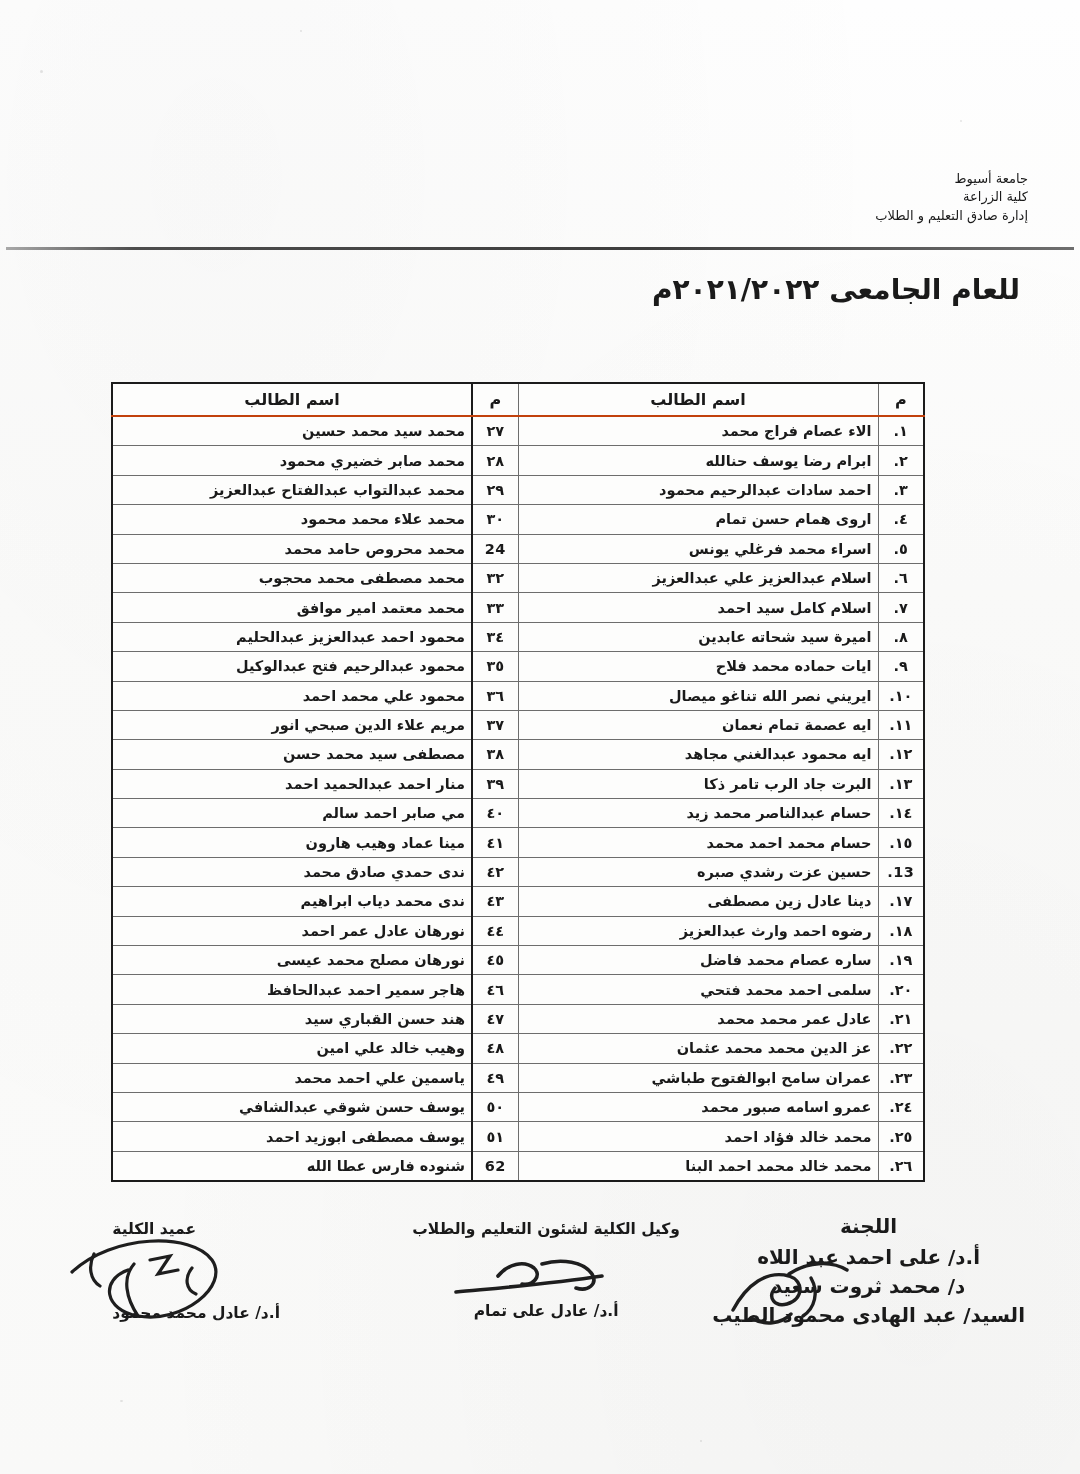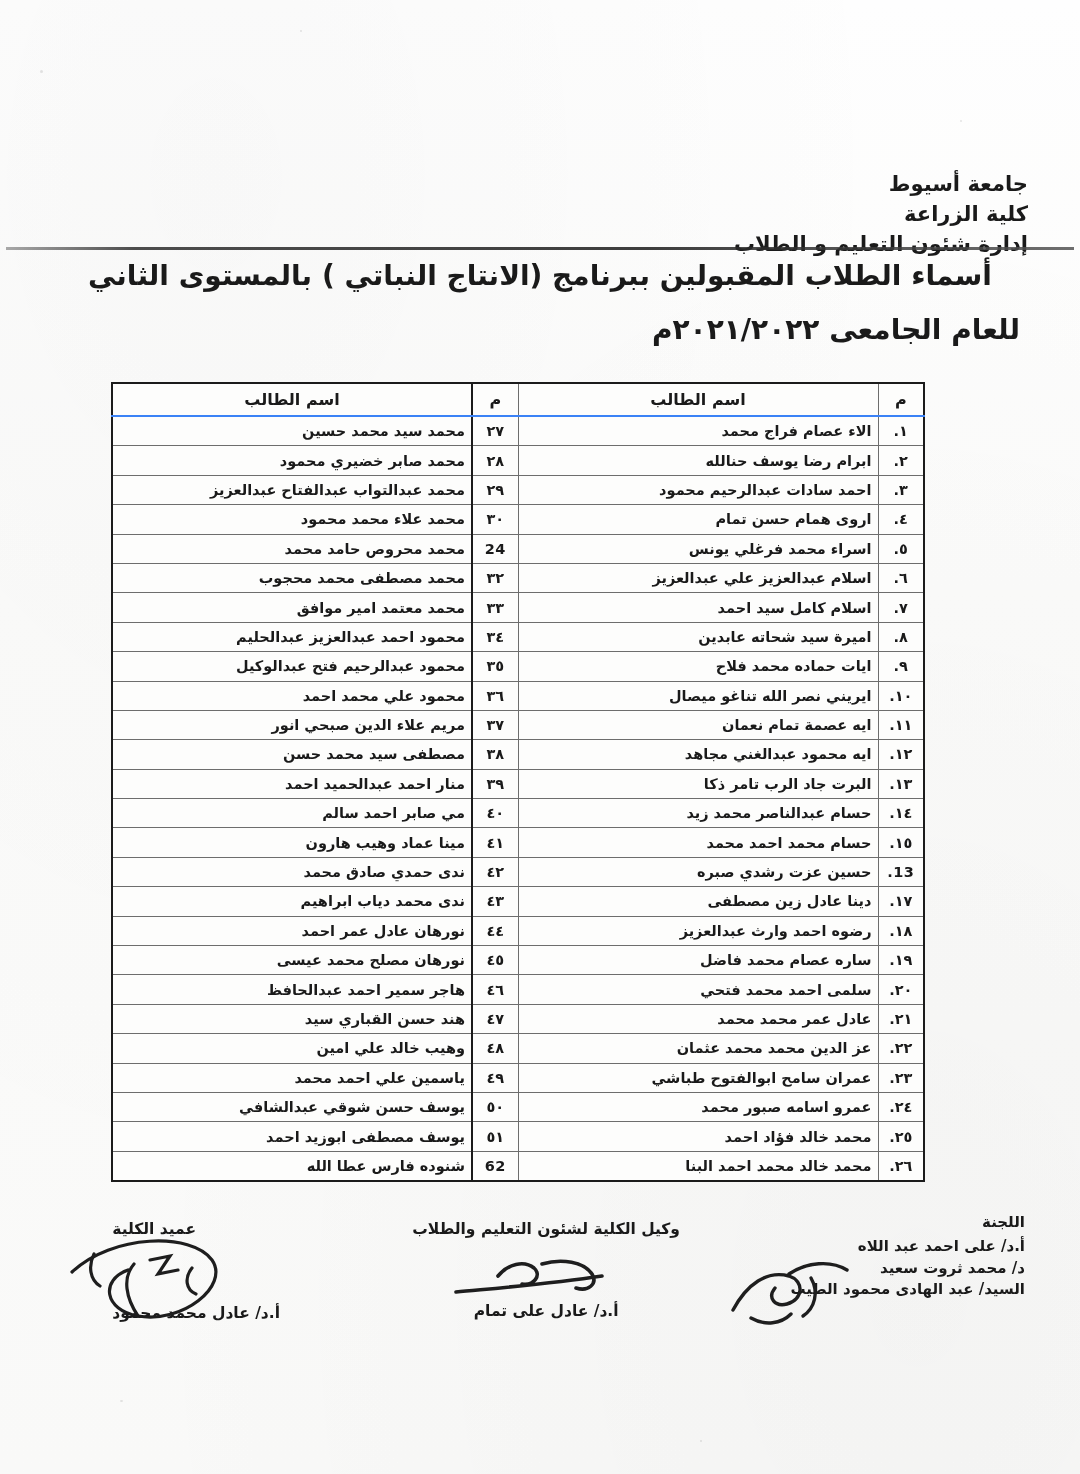--- a/index.html
+++ b/index.html
@@ -34,22 +34,22 @@
     pointer-events: none;
   }
 
   
   .doc-header {
     position: absolute;
     top: 170px;
     right: 52px;
     text-align: right;
     line-height: 1.42;
-    font-weight: bold;
-    font-size: 21px;
+    font-weight: normal;
+    font-size: 13px;
     letter-spacing: .2px;
   }
   .doc-header div { white-space: nowrap; }
 
   .rule-top {
     position: absolute;
     top: 247px;
     left: 6px;
     right: 6px;
     height: 3px;
@@ -96,21 +96,21 @@
     font-size: 14.5px;
     font-weight: bold;
     vertical-align: middle;
     white-space: nowrap;
     overflow: hidden;
   }
   table.roster {
     border: 2px solid #1b1b1b;
   }
   table.roster thead th {
-    border-bottom: 2px solid #3b82f6;
+    border-bottom: 2px solid #c2410c;
     text-align: center;
     height: 31px;
     font-size: 16px;
   }
   
   table.roster th.sep-left,
   table.roster td.sep-left {
     border-left: 2px solid #1b1b1b;
   }
   col.c-num { width: 46px; }
@@ -130,22 +130,22 @@
   
   .sig {
     position: absolute;
     font-weight: bold;
     line-height: 1.45;
     white-space: nowrap;
   }
   .sig-committee {
     top: 1212px;
     right: 55px;
-    text-align: right;
-    font-size: 15px;
+    text-align: center;
+    font-size: 20px;
   }
   .sig-committee .heading { margin-bottom: 2px; }
 
   .sig-vicedean {
     top: 1218px;
     right: 400px;
     text-align: center;
     font-size: 15.5px;
   }
   .sig-vicedean .name { margin-top: 60px; }
@@ -168,27 +168,26 @@
 
   <div class="speck" style="left:40px;  top:70px;  width:3px; height:3px;"></div>
   <div class="speck" style="left:960px; top:120px; width:2px; height:2px;"></div>
   <div class="speck" style="left:120px; top:1400px;width:3px; height:2px;"></div>
   <div class="speck" style="left:700px; top:1440px;width:2px; height:2px;"></div>
   <div class="speck" style="left:300px; top:30px;  width:2px; height:2px;"></div>
 
   <div class="doc-header">
     <div>جامعة أسيوط</div>
     <div>كلية الزراعة</div>
-    <div>إدارة شئون التعليم و الطلاب</div>
+    <div>إدارة صادق التعليم و الطلاب</div>
   </div>
 
   <div class="rule-top"></div>
 
   <div class="doc-title">
-    <span>أسماء الطلاب المقبولين ببرنامج (الانتاج النباتي ) بالمستوى الثاني</span>
     <span class="line2">للعام الجامعى ٢٠٢١/٢٠٢٢م</span>
   </div>
 
   <div class="table-wrap">
     <table class="roster">
       <colgroup>
         <col class="c-num">
           <col class="c-name">
         <col class="c-num">
           <col class="c-name">

